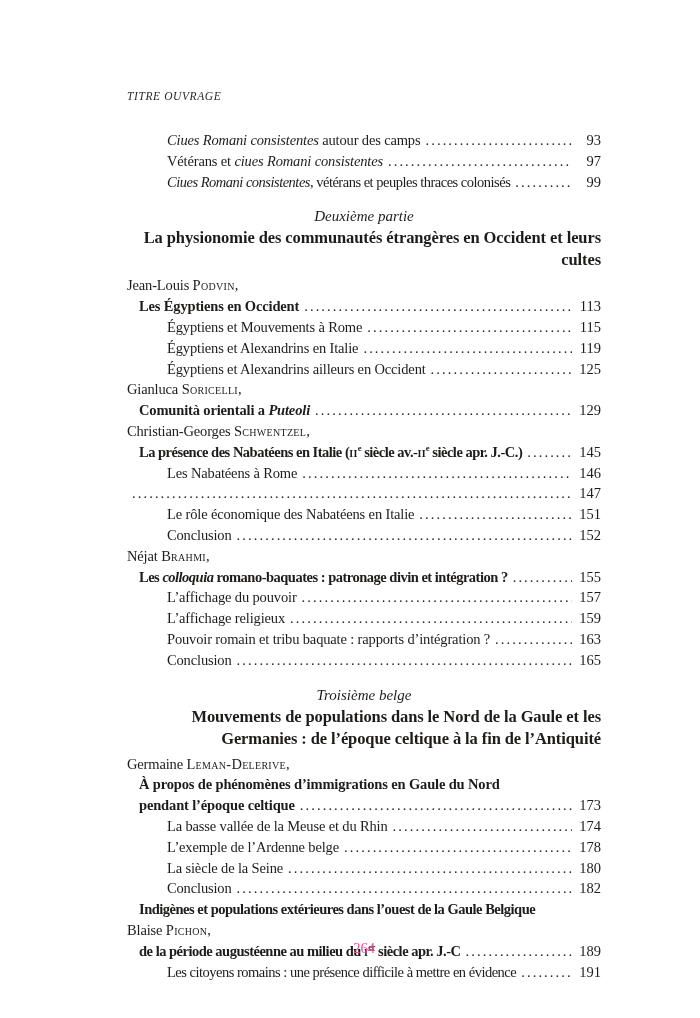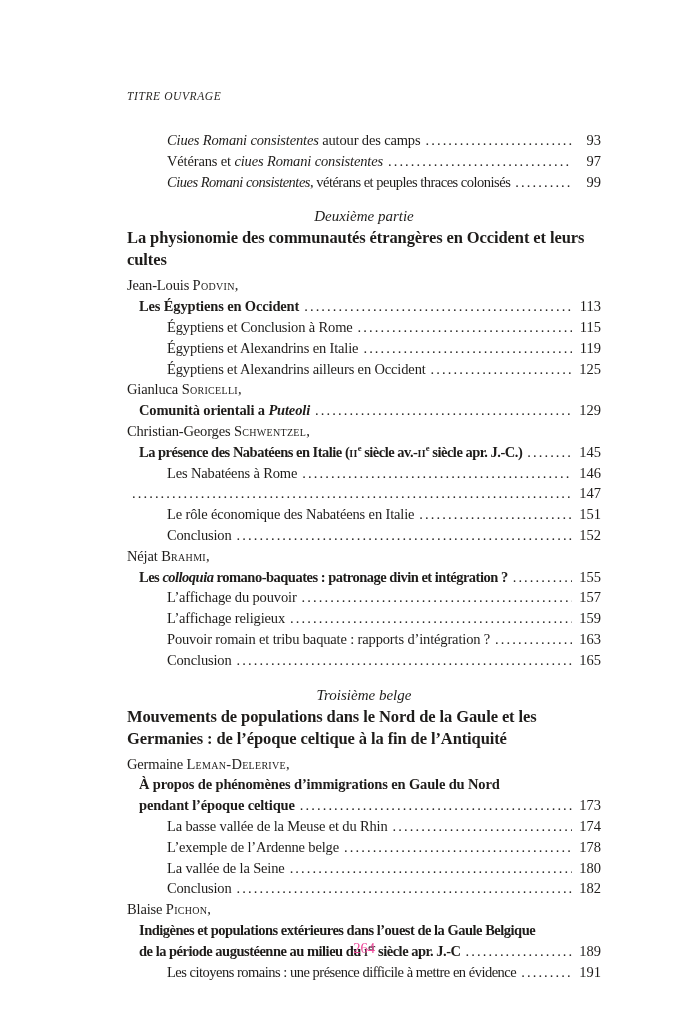--- a/index.html
+++ b/index.html
@@ -53,21 +53,21 @@
     font-weight: normal;
   }
   .part-label {
     text-align: center;
     font-style: italic;
     font-size: 15px;
     margin-top: 13px;
     line-height: 22px;
   }
   .part-title {
-    text-align: left;
+    text-align: right;
     font-weight: bold;
     font-size: 16.5px;
     line-height: 22px;
     margin-bottom: 4px;
     letter-spacing: -0.1px;
   }
   .seg-i { font-style: italic; }
   .seg-sc { font-variant: small-caps; letter-spacing: 0.3px; }
   .seg-sup { vertical-align: super; font-size: 0.6em; line-height: 0; }
   .folio {
@@ -106,21 +106,21 @@
         <div class="part-title">La physionomie des communautés étrangères en Occident et leurs cultes</div>
         <div class="entry author">
           <span class="label"><span>Jean-Louis </span><span class="seg-sc">Podvin</span><span>,</span></span>
         </div>
         <div class="entry title">
           <span class="label"><span>Les Égyptiens en Occident</span></span>
           <span class="dots"></span>
           <span class="pagenum">113</span>
         </div>
         <div class="entry sub">
-          <span class="label"><span>Égyptiens et Conclusion à Rome</span></span>
+          <span class="label"><span>Égyptiens et Mouvements à Rome</span></span>
           <span class="dots"></span>
           <span class="pagenum">115</span>
         </div>
         <div class="entry sub">
           <span class="label"><span>Égyptiens et Alexandrins en Italie</span></span>
           <span class="dots"></span>
           <span class="pagenum">119</span>
         </div>
         <div class="entry sub">
           <span class="label"><span>Égyptiens et Alexandrins ailleurs en Occident</span></span>
@@ -207,34 +207,34 @@
           <span class="label"><span>La basse vallée de la Meuse et du Rhin</span></span>
           <span class="dots"></span>
           <span class="pagenum">174</span>
         </div>
         <div class="entry sub">
           <span class="label"><span>L’exemple de l’Ardenne belge</span></span>
           <span class="dots"></span>
           <span class="pagenum">178</span>
         </div>
         <div class="entry sub">
-          <span class="label"><span>La vallée de la Seine</span></span>
+          <span class="label"><span>La siècle de la Seine</span></span>
           <span class="dots"></span>
           <span class="pagenum">180</span>
         </div>
         <div class="entry sub">
           <span class="label"><span>Conclusion</span></span>
           <span class="dots"></span>
           <span class="pagenum">182</span>
         </div>
+        <div class="entry title">
+          <span class="label tight"><span>Indigènes et populations extérieures dans l’ouest de la Gaule Belgique</span></span>
+        </div>
         <div class="entry author">
           <span class="label"><span>Blaise </span><span class="seg-sc">Pichon</span><span>,</span></span>
-        </div>
-        <div class="entry title">
-          <span class="label tight"><span>Indigènes et populations extérieures dans l’ouest de la Gaule Belgique</span></span>
         </div>
         <div class="entry title">
           <span class="label tight"><span>de la période augustéenne au milieu du </span><span class="seg-sc">i</span><span class="seg-sup">er</span><span> siècle apr. J.-C</span></span>
           <span class="dots"></span>
           <span class="pagenum">189</span>
         </div>
         <div class="entry sub">
           <span class="label tight"><span>Les citoyens romains : une présence difficile à mettre en évidence</span></span>
           <span class="dots"></span>
           <span class="pagenum">191</span>

